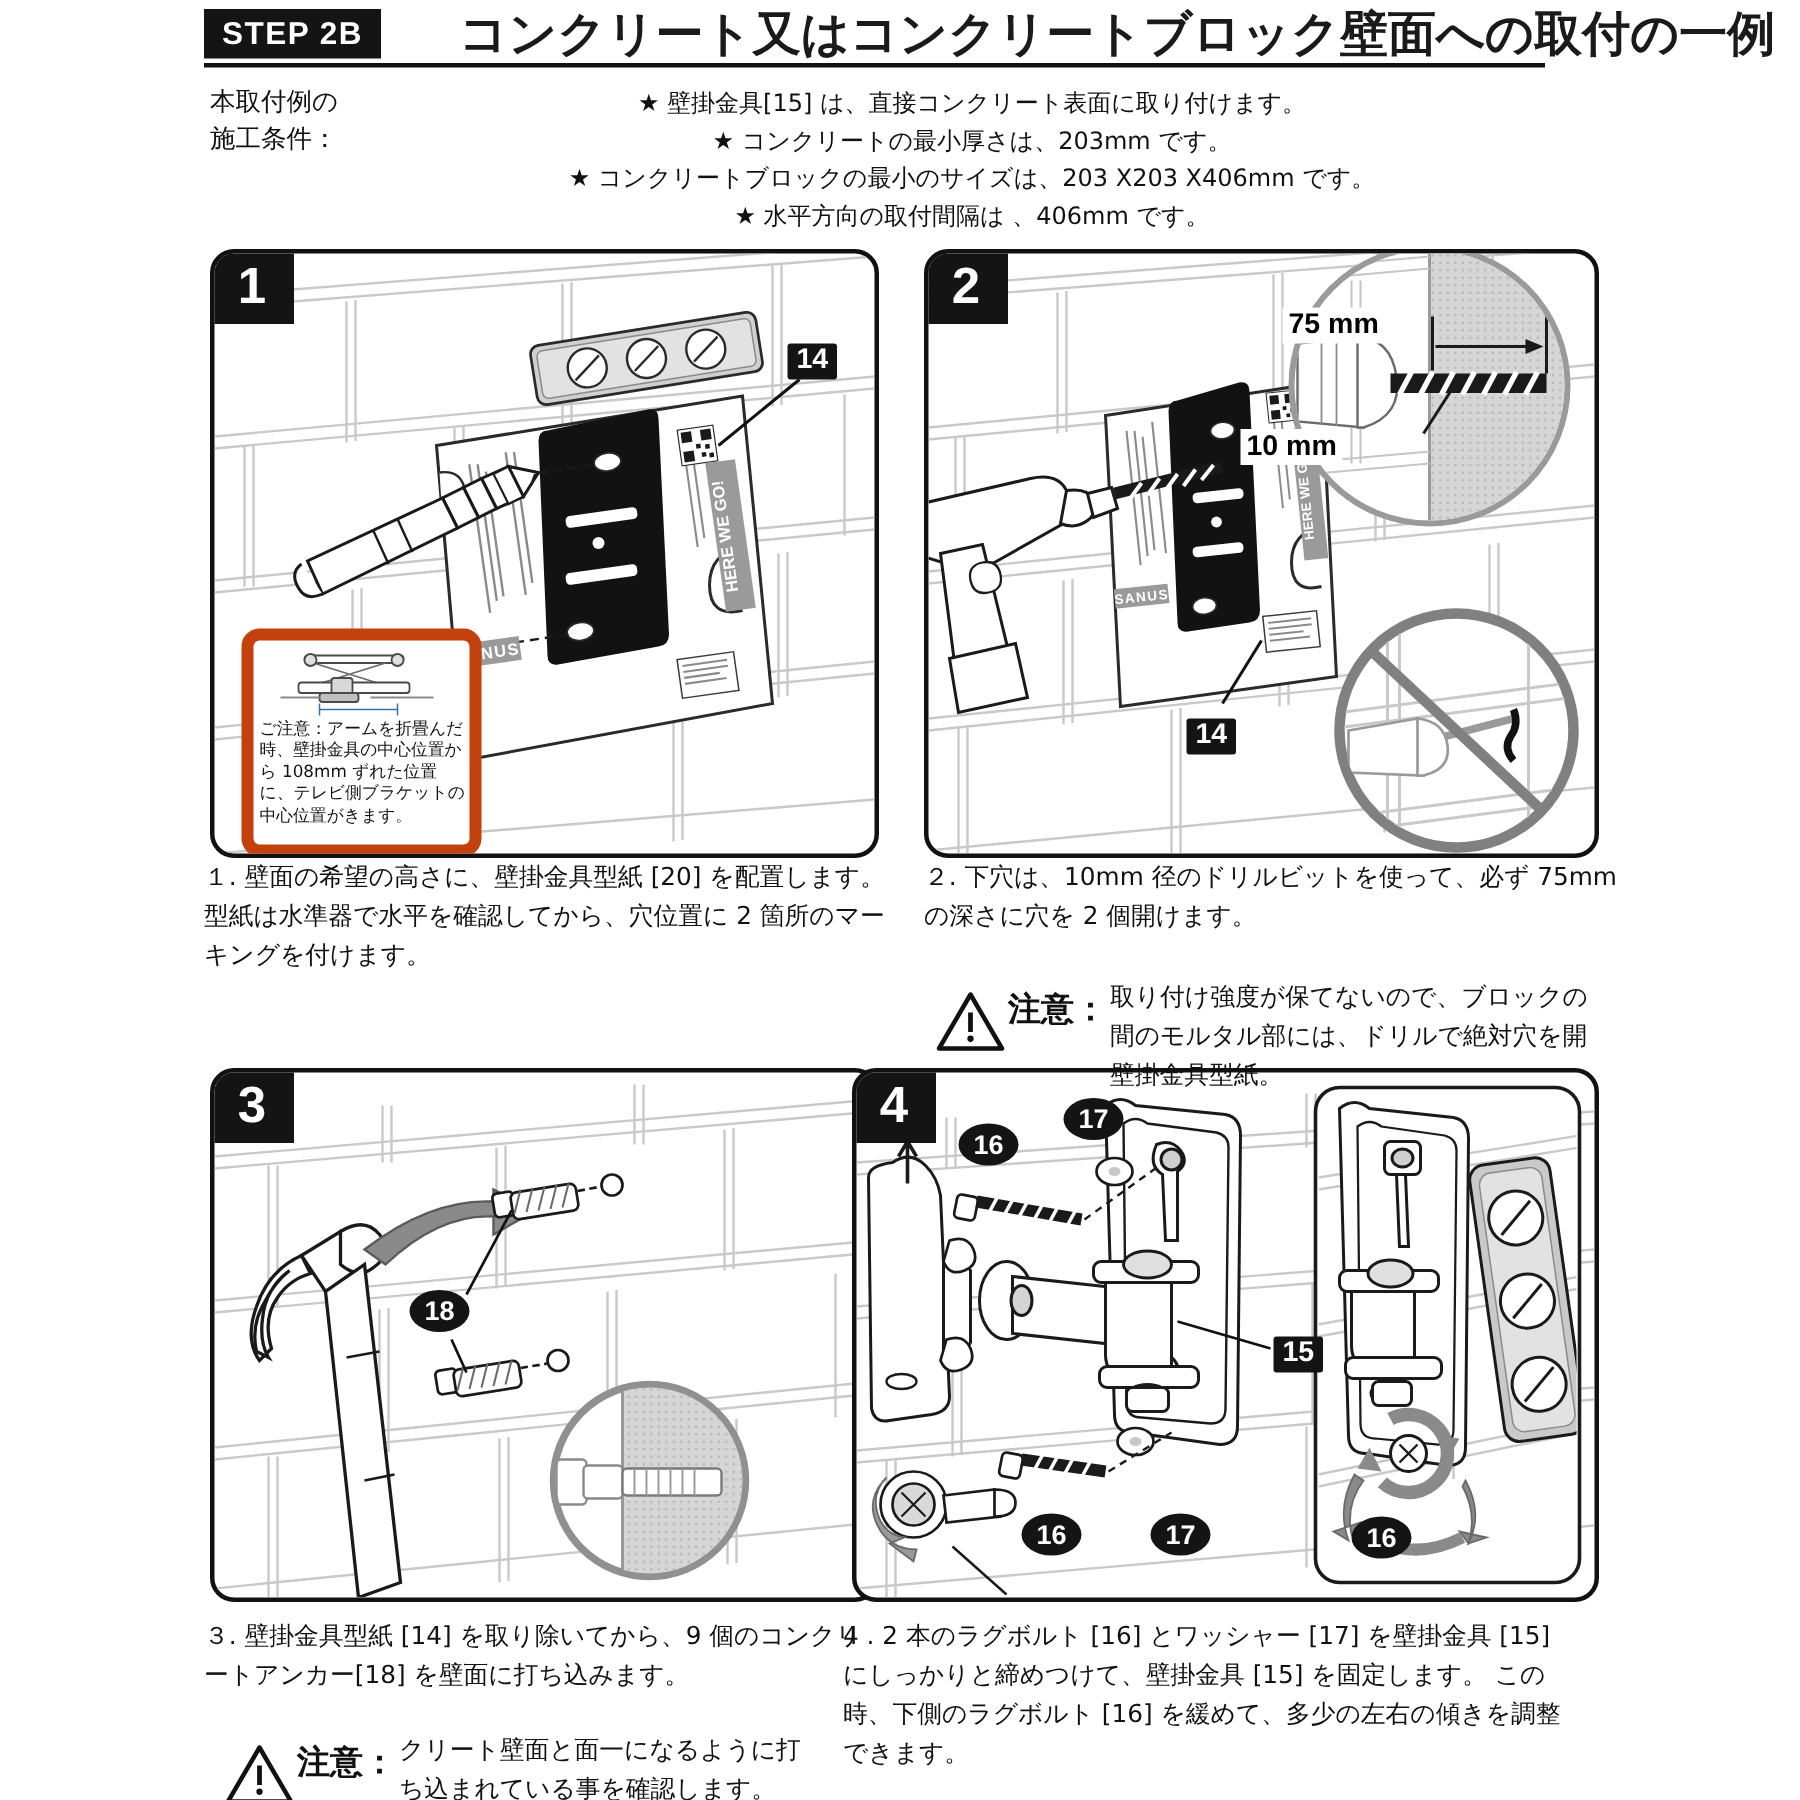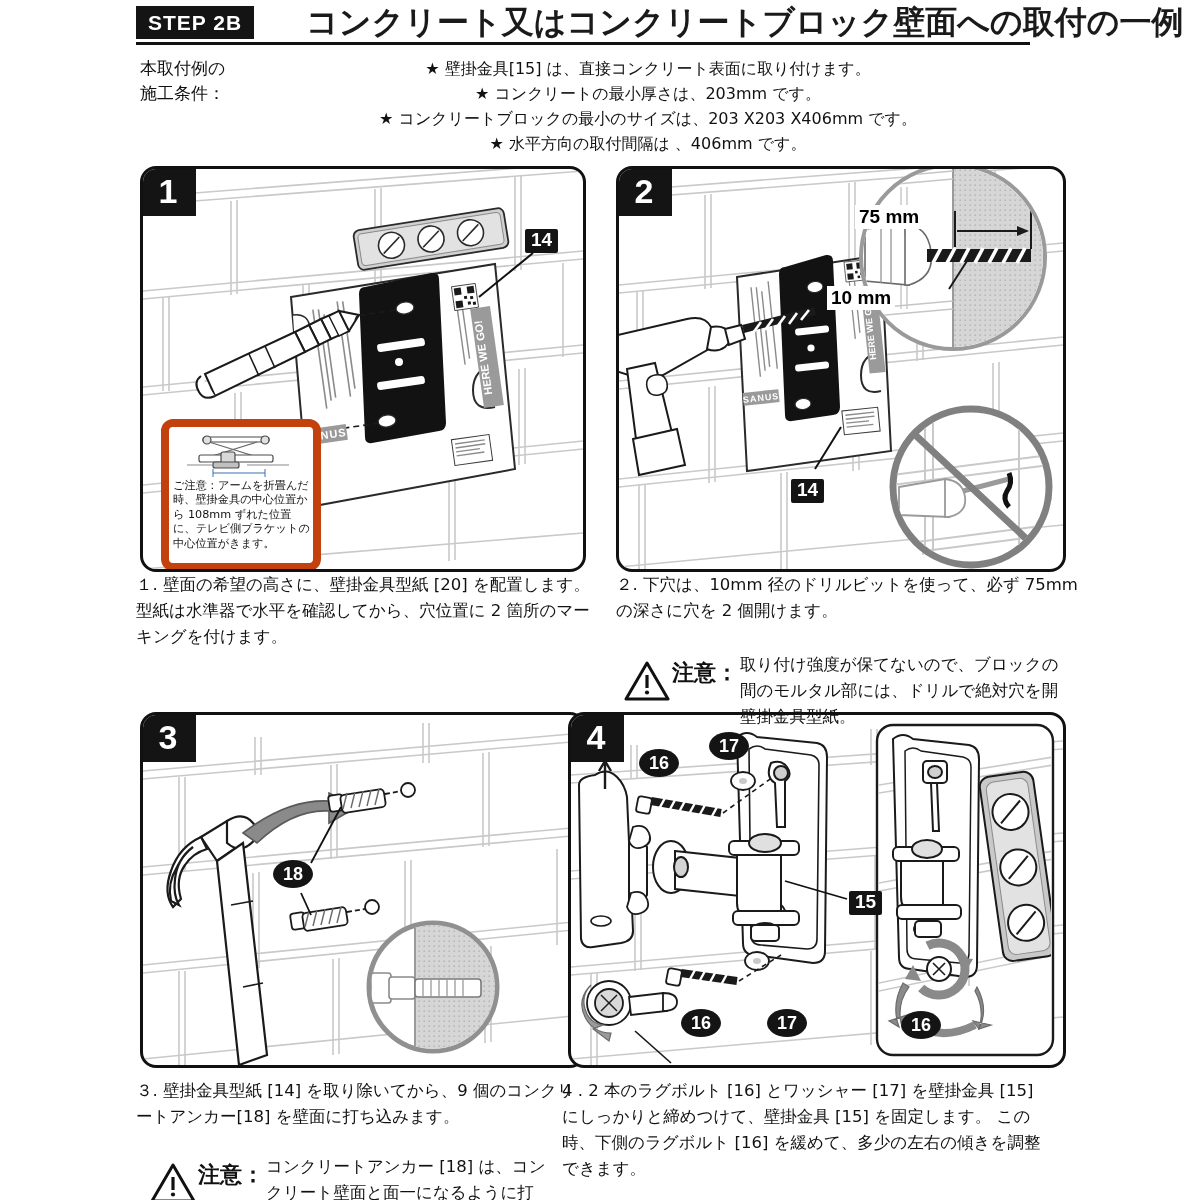--- a/index.html
+++ b/index.html
@@ -879,19 +879,18 @@
   <div class="warn" id="warn-3">
     <div class="warn-tri">
       <svg viewBox="0 0 46 42" style="width:46px;height:42px;">
         <path d="M23 3 L44 39 L2 39 Z" fill="none" stroke="#111" stroke-width="3" stroke-linejoin="round"></path>
         <rect x="21.4" y="15" width="3.2" height="13" fill="#111"></rect>
         <circle cx="23" cy="32.5" r="2.1" fill="#111"></circle>
       </svg>
     </div>
     <div class="warn-word"><span>注意</span><span>：</span></div>
     <div class="warn-body">
-      <div>コンクリートアンカー [18] は、コン</div>
       <div>クリート壁面と面一になるように打</div>
       <div>ち込まれている事を確認します。</div>
     </div>
   </div>
 
 </div>
 
 </body></html>

